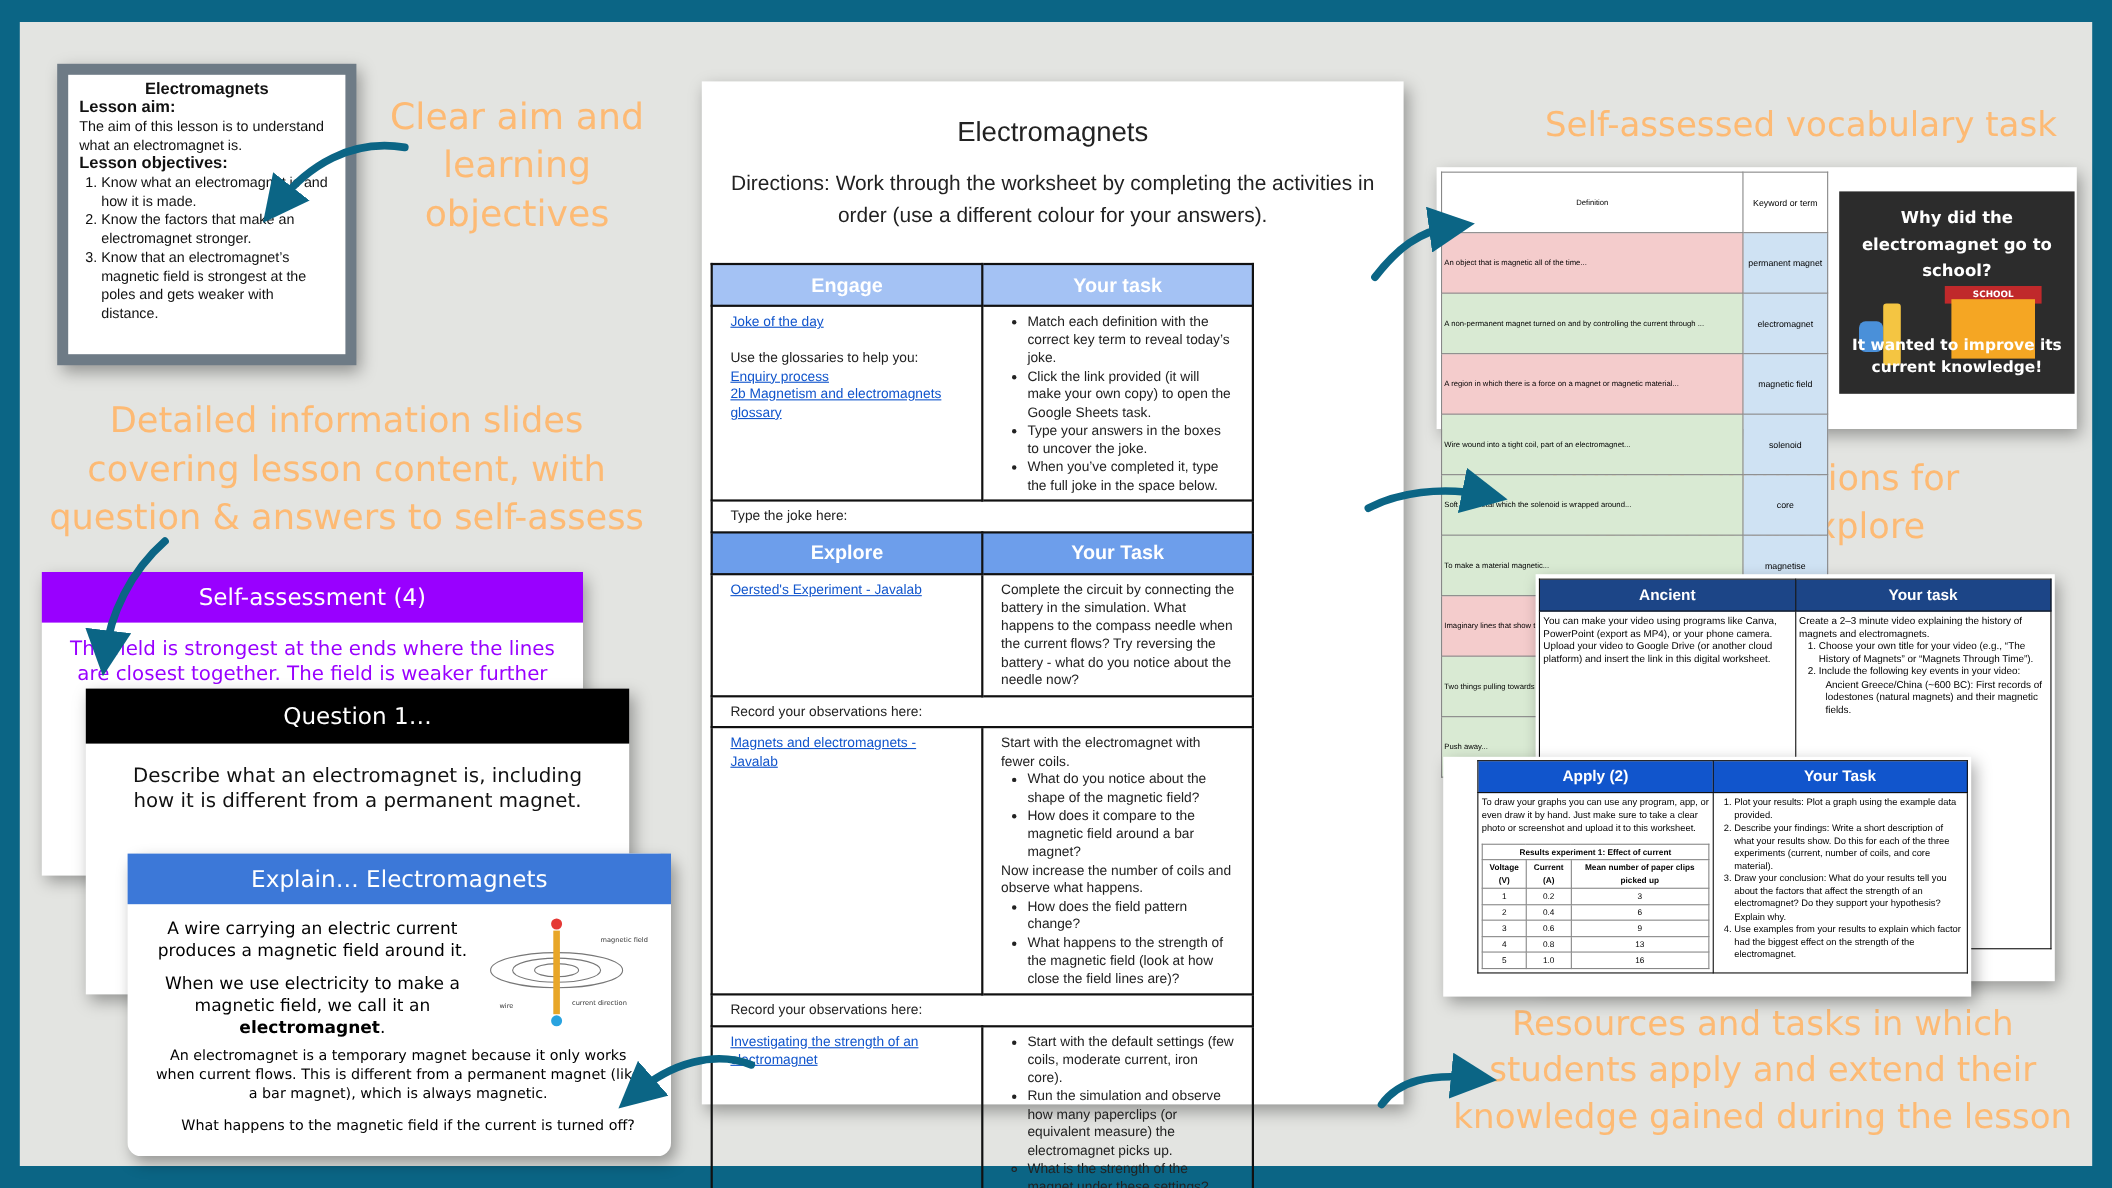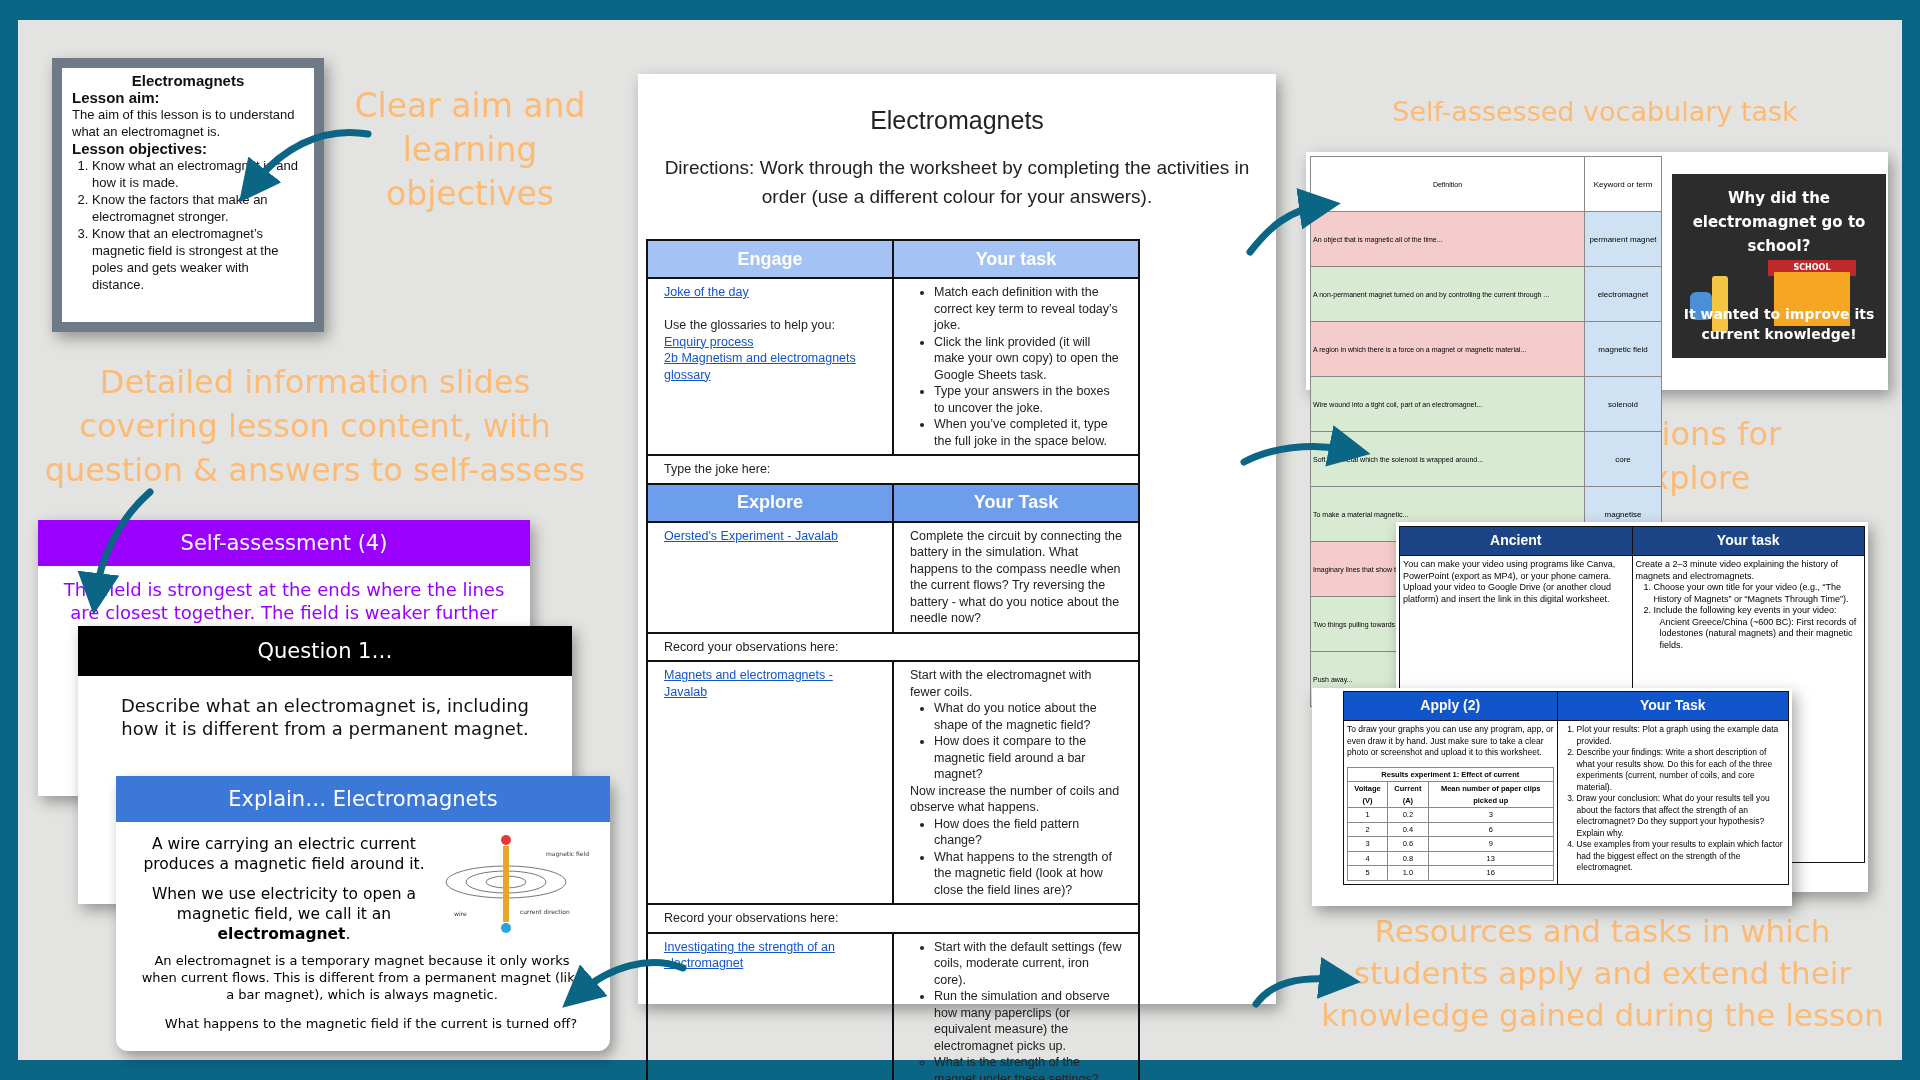--- a/index.html
+++ b/index.html
@@ -78,21 +78,21 @@
     <ol>
       <li>Know what an electromagnet is and how it is made.</li>
       <li>Know the factors that make an electromagnet stronger.</li>
       <li>Know that an electromagnet’s magnetic field is strongest at the poles and gets weaker with distance.</li>
     </ol>
   </div>
 </div>
 
 <div class="callout" style="left:345px;top:84px;width:250px;font-size:33px;line-height:44px;">Clear aim and learning objectives</div>
 <div class="callout" style="left:30px;top:360px;width:570px;font-size:32px;line-height:44px;">Detailed information slides covering lesson content, with question &amp; answers to self-assess</div>
-<div class="callout" style="left:1320px;top:95px;width:550px;font-size:27px;">Self-assessed vocabulary task</div>
+<div class="callout" style="left:1320px;top:95px;width:550px;font-size:31px;text-align:right;">Self-assessed vocabulary task</div>
 <div class="callout" style="left:1380px;top:412px;width:430px;font-size:32px;line-height:44px;">Links to  simulations for students to explore</div>
 <div class="callout" style="left:1310px;top:910px;width:585px;font-size:31px;line-height:42px;">Resources and tasks in which students apply and extend their knowledge gained during the lesson</div>
 
 <div class="ws shadow">
   <h1>Electromagnets</h1>
   <div class="dir">Directions: Work through the worksheet by completing the activities in order (use a different colour for your answers).</div>
   <table class="wt">
     <tbody>
         <tr>
       <th class="eng" style="width:50%">Engage</th>
@@ -221,21 +221,21 @@
   <div class="hd">Self-assessment (4)</div>
   <div class="bd" style="padding:12px 20px 0;">The field is strongest at the ends where the lines are closest together. The field is weaker further</div>
 </div>
 <div class="slide s2 shadow">
   <div class="hd">Question 1…</div>
   <div class="bd" style="padding:18px 30px 0;">Describe what an electromagnet is, including how it is different from a permanent magnet.</div>
 </div>
 <div class="slide s3 shadow">
   <div class="hd">Explain… Electromagnets</div>
   <div class="t1">A wire carrying an electric current produces a magnetic field around it.</div>
-  <div class="t2"><span>When we use electricity to open a magnetic field, we call it an</span> <b>electromagnet</b>.</div>
+  <div class="t2"><span>When we use electricity to make a magnetic field, we call it an</span> <b>electromagnet</b>.</div>
   <svg class="diagram" viewBox="0 0 160 100">
     <ellipse cx="70" cy="48" rx="60" ry="16" fill="none" stroke="#777" stroke-width="1"></ellipse>
     <ellipse cx="70" cy="48" rx="40" ry="11" fill="none" stroke="#777" stroke-width="1"></ellipse>
     <ellipse cx="70" cy="48" rx="20" ry="6" fill="none" stroke="#777" stroke-width="1"></ellipse>
     <rect x="67" y="12" width="6" height="76" fill="#e8a628"></rect>
     <circle cx="70" cy="6" r="5" fill="#e53935"></circle>
     <circle cx="70" cy="94" r="5" fill="#29a3e0"></circle>
     <text x="110" y="22" font-size="6" fill="#333">magnetic field</text>
     <text x="18" y="82" font-size="6" fill="#333">wire</text>
     <text x="84" y="80" font-size="6" fill="#333">current direction</text>

